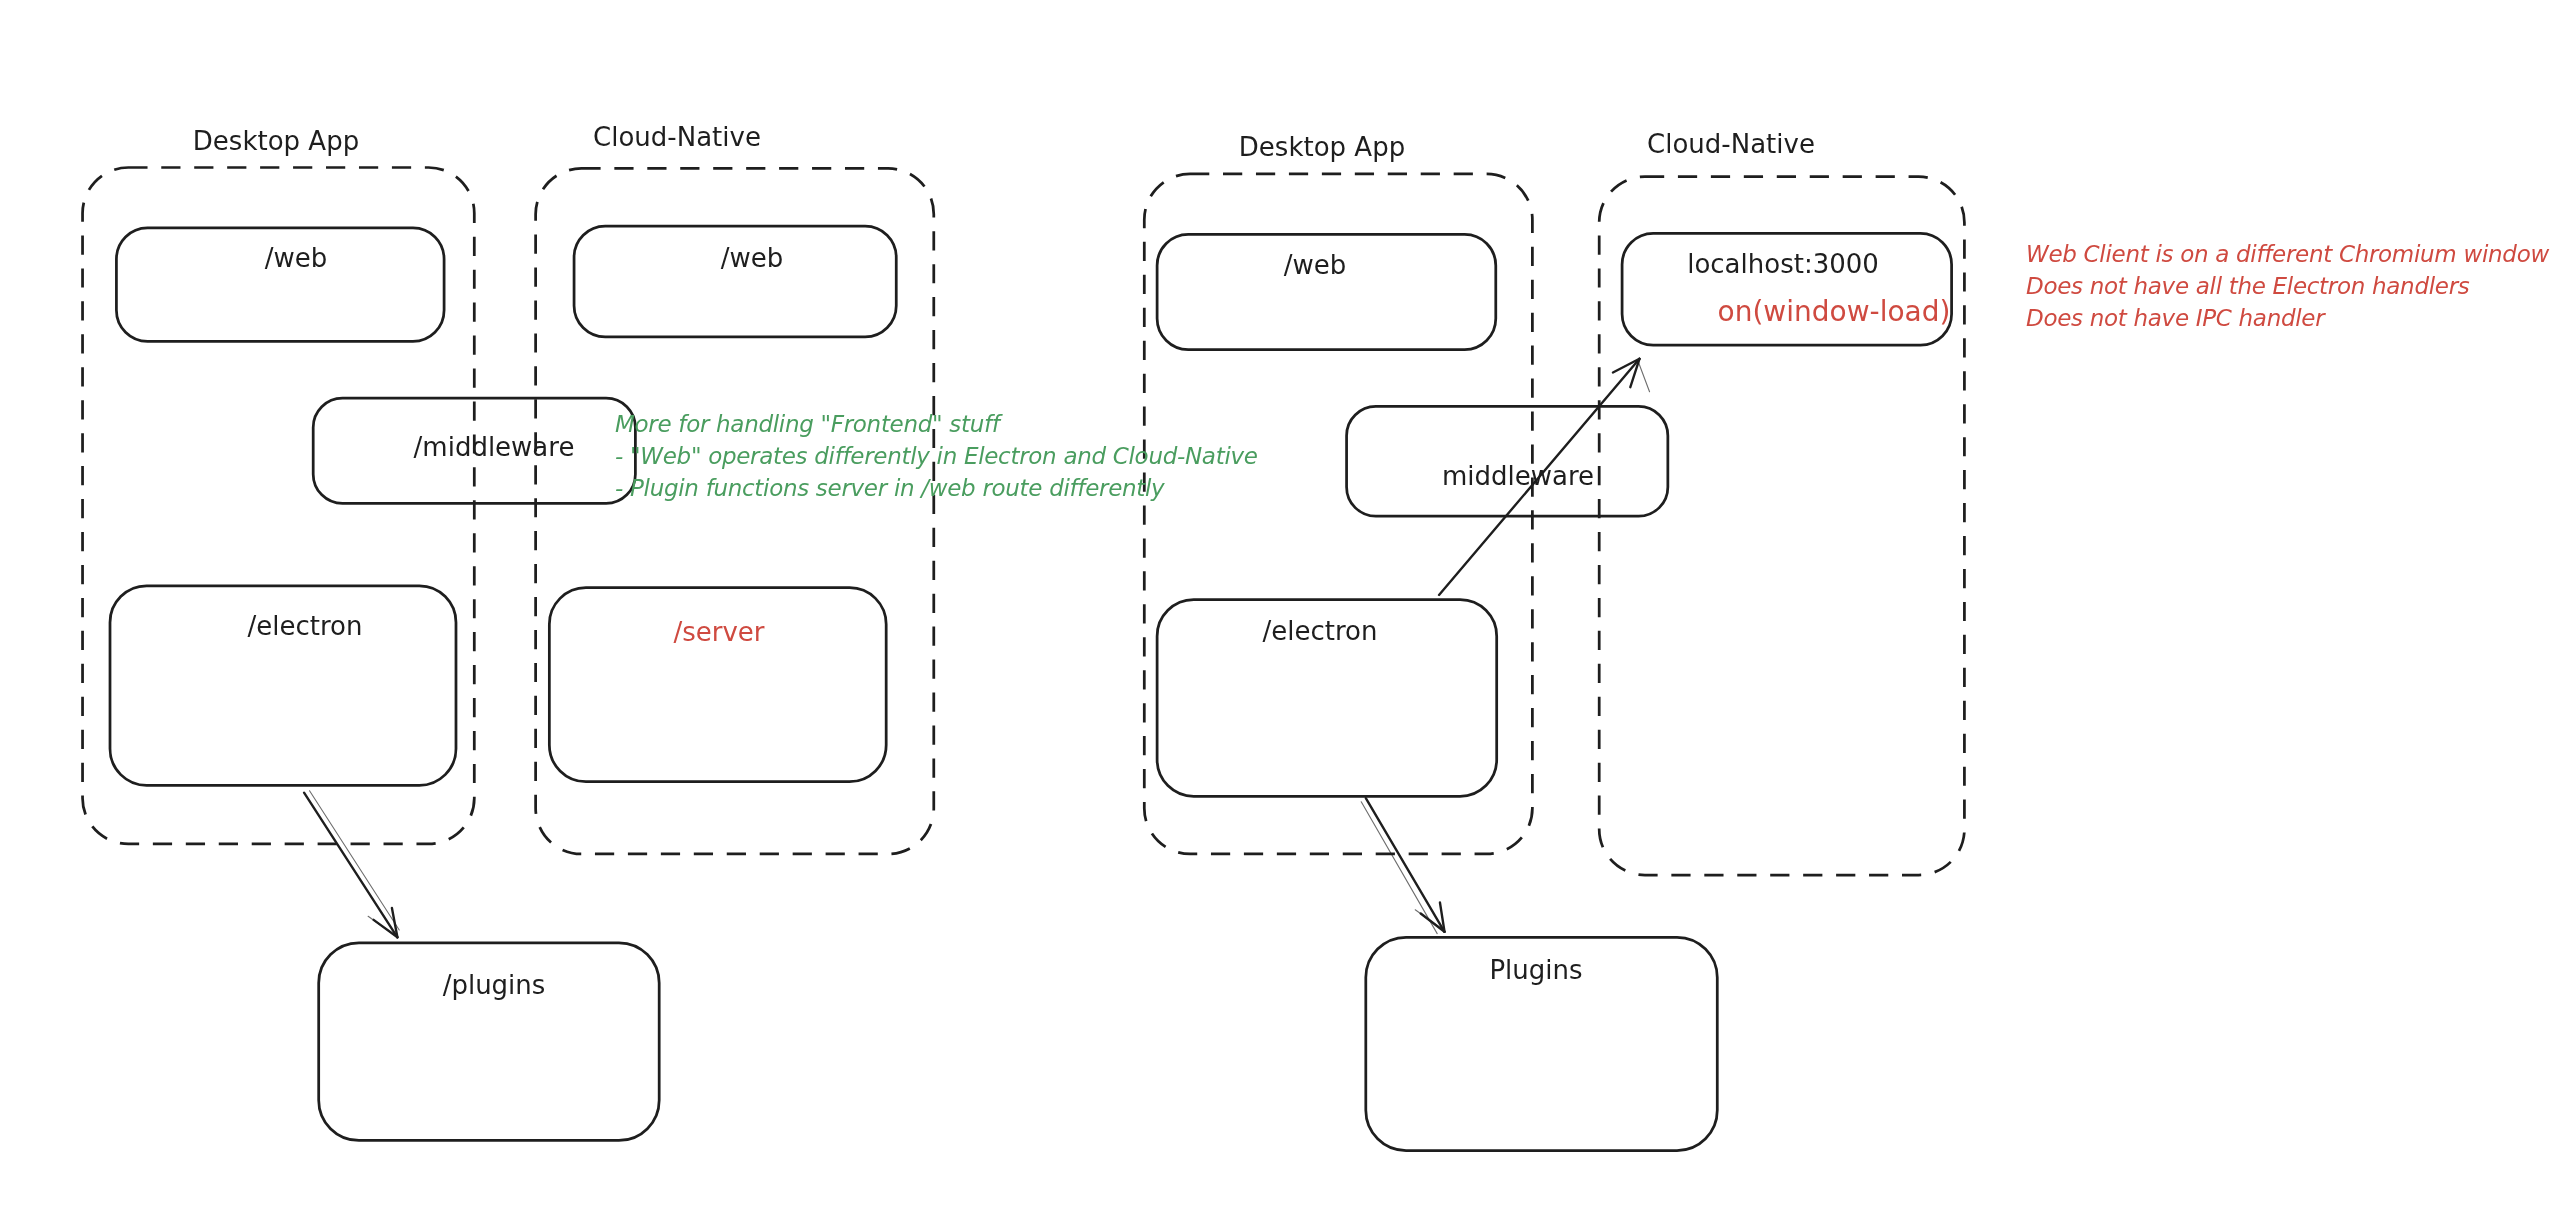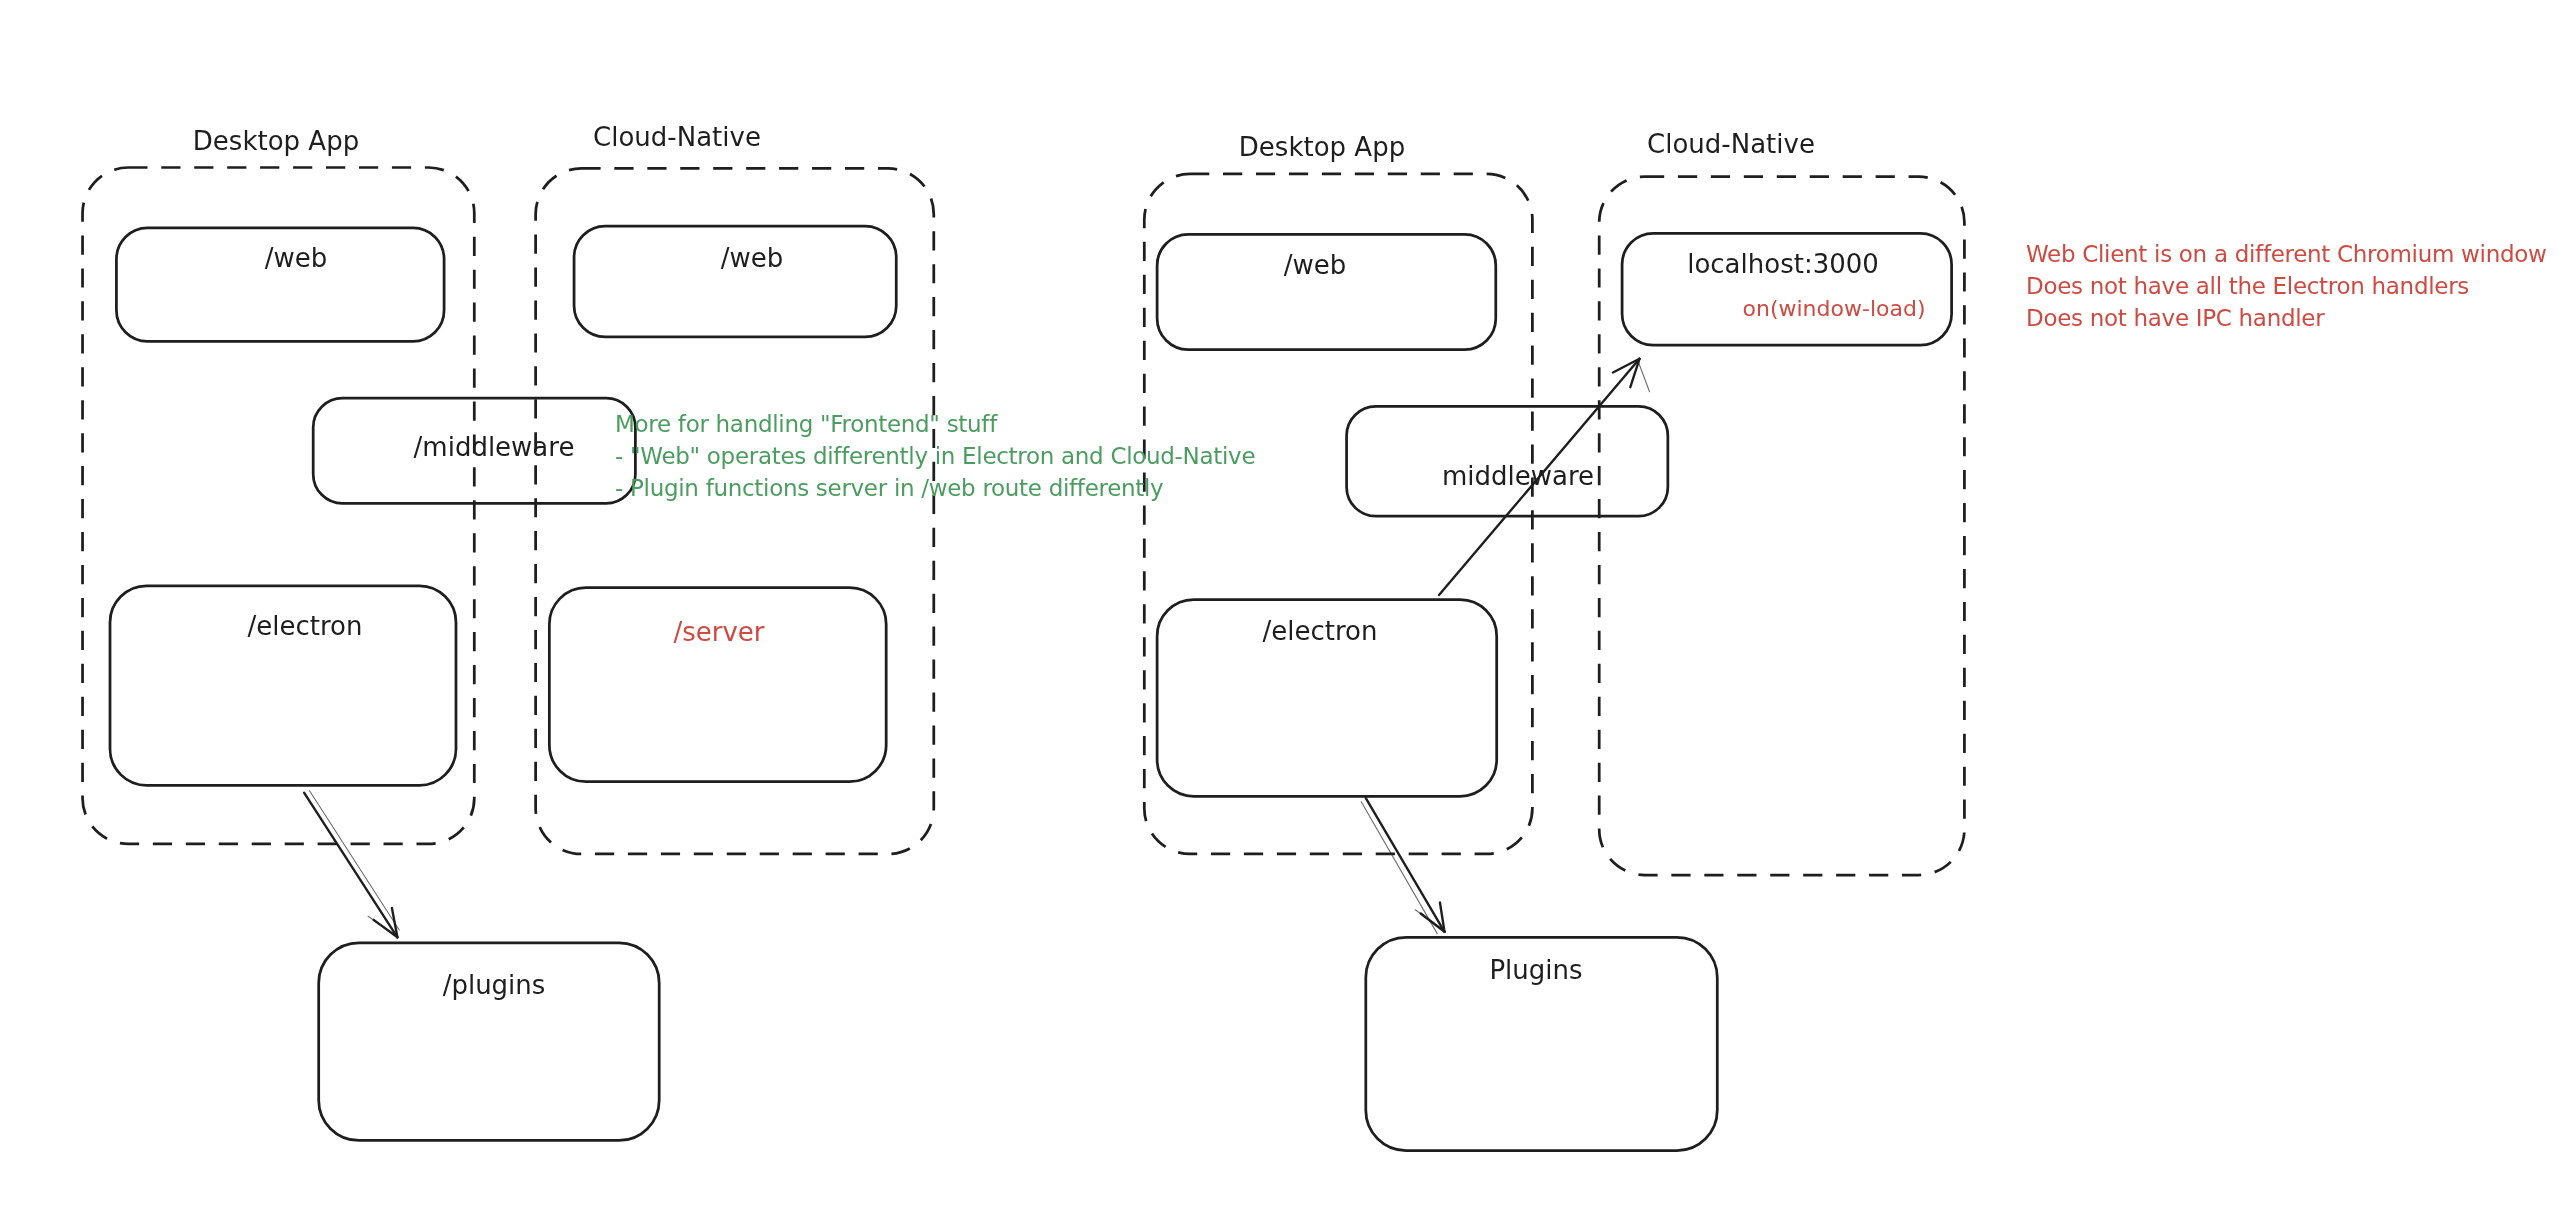--- a/index.html
+++ b/index.html
@@ -25,27 +25,28 @@
   .arrow-ghost{fill:none;stroke:var(--ink);stroke-width:1.2;stroke-linecap:round;opacity:.65;}
   .t{
     position:absolute;
     transform:translateX(-50%);
     white-space:nowrap;
     font-size:26px;
     line-height:1.15;
     color:var(--ink);
   }
   .t.red{color:var(--red);}
-  .t.small{font-size:22px;}
+  .t.small{font-size:28px;}
   .note{
     position:absolute;
     white-space:nowrap;
     font-size:23px;
     line-height:32px;
     letter-spacing:-0.3px;
+    font-style:italic;
   }
   .note.green{color:var(--green);}
   .note.red{color:var(--red);}
 </style>
 </head>
 <body>
 
 <div id="canvas">
 
   <svg class="layer" viewBox="0 0 2814 1346" width="2576" height="1232">

